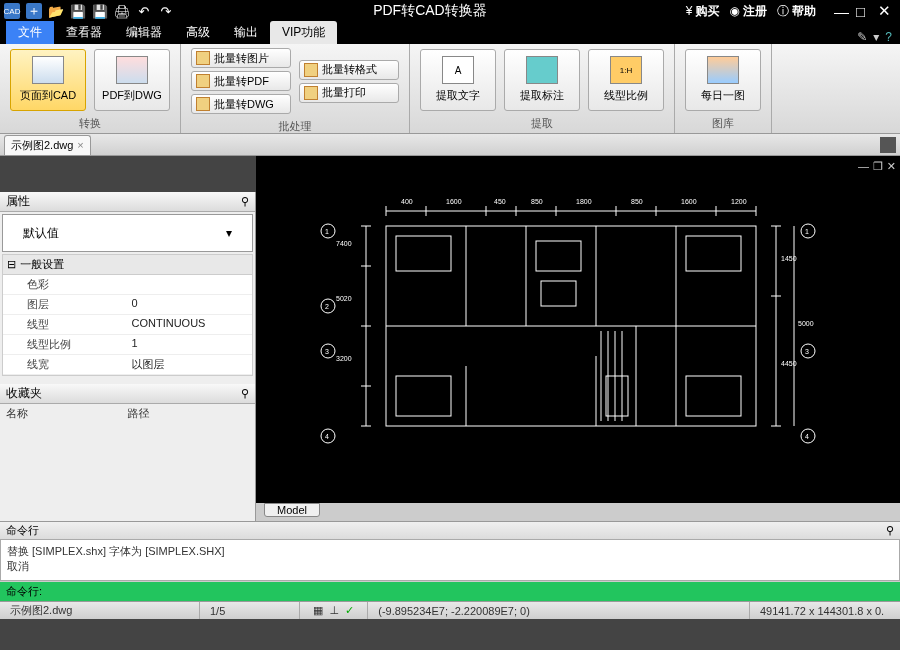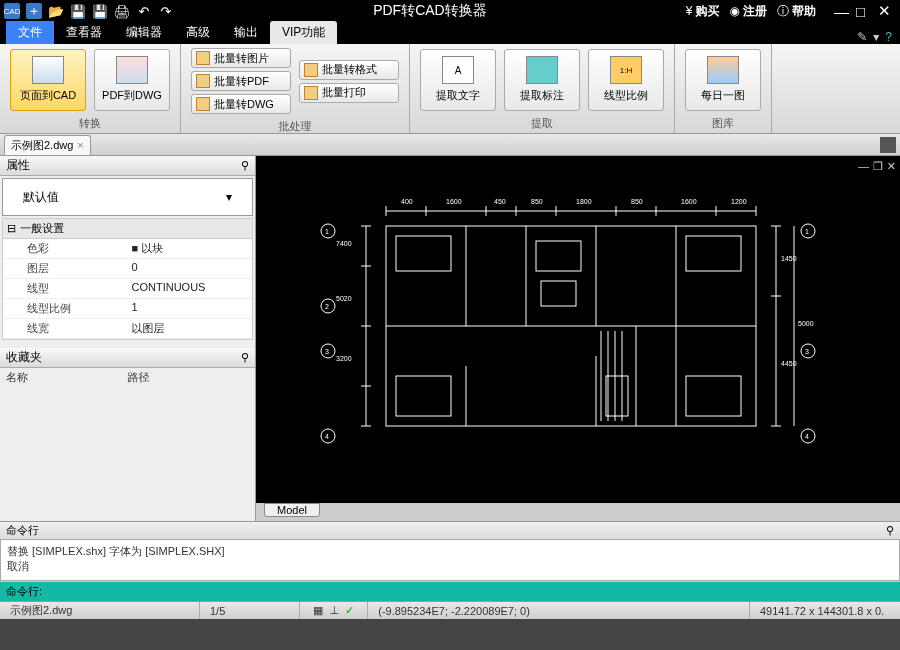--- a/index.html
+++ b/index.html
@@ -35,21 +35,21 @@
 .smallbtn .si { width: 14px; height: 14px; background: #f0d080; border: 1px solid #c08030; }
 
 
 .doctabs { height: 22px; background: linear-gradient(#e8e8e8,#d0d0d0); display: flex; align-items: center; padding: 0 4px; border-bottom: 1px solid #999; }
 .doctab { background: #f8f8f8; border: 1px solid #999; border-bottom: none; padding: 2px 6px; font-size: 11px; display: flex; align-items: center; gap: 4px; border-radius: 3px 3px 0 0; }
 .doctab .x { color: #888; cursor: pointer; }
 .doctabs .corner { margin-left: auto; width: 16px; height: 16px; background: #555; cursor: pointer; }
 
 
 .main { height: 365px; display: flex; }
-.sidepanel { width: 256px; background: #eee; border-right: 1px solid #999; display: flex; flex-direction: column; }
+.sidepanel { width: 256px; background: #eee; border-right: 1px solid #999; display: flex; flex-direction: column; margin-top: 36px; }
 .panelhdr { height: 20px; background: linear-gradient(#f8f8f8,#dcdcdc); border-bottom: 1px solid #aaa; padding: 0 6px; display: flex; align-items: center; font-size: 12px; }
 .panelhdr .pin { margin-left: auto; cursor: pointer; font-size: 11px; }
 .dd { height: 38px; border: 1px solid #999; background: #fff; margin: 2px; display: flex; align-items: center; padding: 0 20px; font-size: 12px; }
 .dd .arr { margin-left: auto; }
 .proptable { background: #fff; border: 1px solid #ccc; margin: 0 2px; }
 .proptable .sect { background: #e8e8e8; padding: 2px 4px; font-size: 11px; display: flex; align-items: center; gap: 4px; border-bottom: 1px solid #ccc; }
 .proptable .row { display: flex; border-bottom: 1px solid #eee; }
 .proptable .row .k { width: 50%; padding: 2px 4px 2px 24px; font-size: 11px; color: #444; }
 .proptable .row .v { width: 50%; padding: 2px 4px; font-size: 11px; color: #222; }
 .favhdr { margin-top: 8px; }
@@ -60,21 +60,21 @@
 .viewport { flex: 1; position: relative; overflow: hidden; }
 .viewport .wintools { position: absolute; top: 4px; right: 4px; display: flex; gap: 4px; }
 .viewport .wintools span { color: #ccc; font-size: 11px; cursor: pointer; }
 .floorplan { position: absolute; left: 60px; top: 30px; width: 500px; height: 280px; }
 .modeltab { height: 18px; background: #ccc; display: flex; align-items: flex-start; }
 .modeltab .mt { background: #f0f0f0; border: 1px solid #888; padding: 0 12px; font-size: 11px; margin-left: 8px; border-radius: 0 0 3px 3px; }
 
 
 .cmdhdr { height: 18px; background: linear-gradient(#f0f0f0,#dcdcdc); border-top: 1px solid #999; padding: 0 6px; display: flex; align-items: center; font-size: 11px; }
 .cmdout { height: 42px; background: #fff; border: 1px solid #aaa; padding: 4px 6px; font-size: 11px; color: #333; overflow: hidden; }
-.cmdin { height: 20px; background: #14b8a6; border-top: 1px solid #ccc; padding: 0 6px; display: flex; align-items: center; font-size: 11px; }
+.cmdin { height: 20px; background: #22c55e; border-top: 1px solid #ccc; padding: 0 6px; display: flex; align-items: center; font-size: 11px; }
 
 
 .statusbar { height: 18px; background: linear-gradient(#e8e8e8,#cfcfcf); border-top: 1px solid #999; display: flex; align-items: center; font-size: 11px; color: #333; }
 .statusbar > div { padding: 0 10px; border-right: 1px solid #aaa; height: 100%; display: flex; align-items: center; }
 .statusbar .icons span { margin: 0 3px; cursor: pointer; }
 
 
 .floorplan svg { width: 100%; height: 100%; }
 .floorplan line, .floorplan rect, .floorplan path, .floorplan circle { stroke: #fff; fill: none; stroke-width: 1; }
 .floorplan text { fill: #fff; font-size: 7px; }
@@ -209,21 +209,20 @@
       <span>默认值</span>
         <span class="arr">▾</span>
     </div>
     <div class="proptable">
       <div class="sect">
           <span>⊟</span>
           <span>一般设置</span>
         </div>
       <div class="row">
           <div class="k">色彩</div>
-          <div class="v">■ 以块</div>
         </div>
       <div class="row">
           <div class="k">图层</div>
           <div class="v">0</div>
         </div>
       <div class="row">
           <div class="k">线型</div>
           <div class="v">CONTINUOUS</div>
         </div>
       <div class="row">

